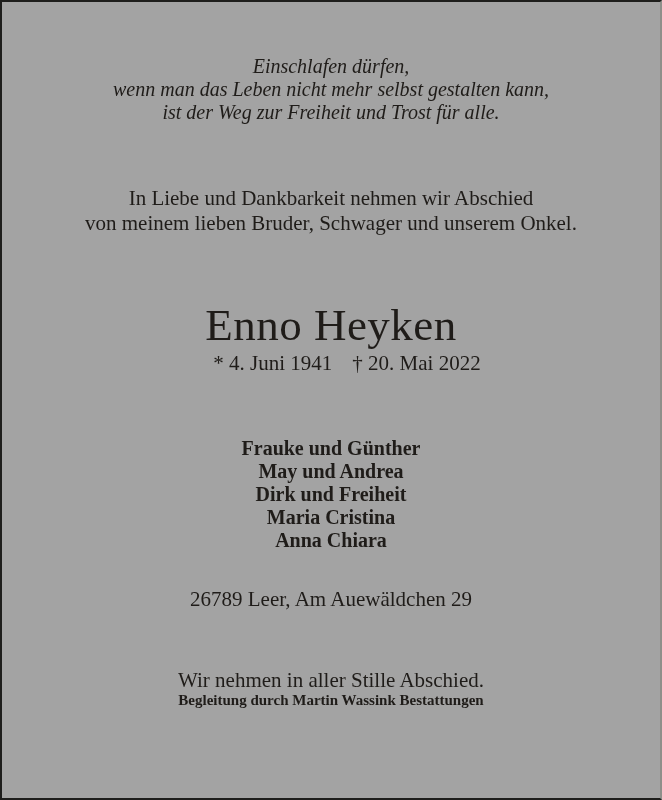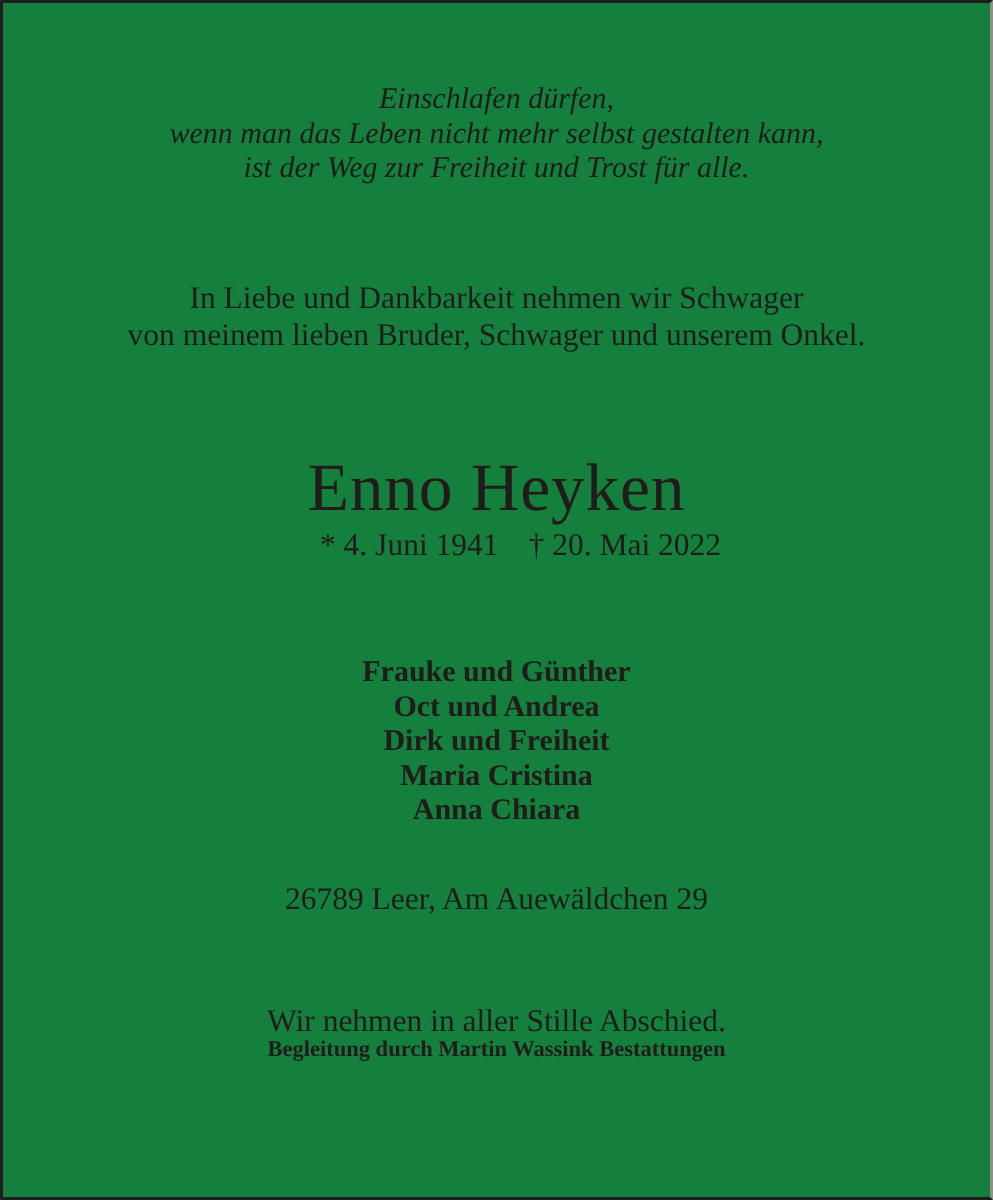--- a/index.html
+++ b/index.html
@@ -6,21 +6,21 @@
     margin: 0;
     padding: 0;
     background: #e9e9e6;
   }
   .page {
     position: relative;
     width: 662px;
     height: 800px;
     box-sizing: border-box;
     margin: 0;
-    background: #15803d;
+    background: #a3a3a3;
     border: 2px solid #1e1e1c;
     border-right-color: #8f8f8a;
     font-family: "Liberation Serif", "DejaVu Serif", serif;
     color: #1f1c19;
     text-align: center;
     overflow: hidden;
   }
   .epigraph {
     margin-top: 53px;
     font-style: italic;
@@ -74,33 +74,33 @@
 
 <div class="page">
 
   <div class="epigraph">
     <div>Einschlafen dürfen,</div>
     <div>wenn man das Leben nicht mehr selbst gestalten kann,</div>
     <div>ist der Weg zur Freiheit und Trost für alle.</div>
   </div>
 
   <div class="intro">
-    <div>In Liebe und Dankbarkeit nehmen wir Schwager</div>
+    <div>In Liebe und Dankbarkeit nehmen wir Abschied</div>
     <div>von meinem lieben Bruder, Schwager und unserem Onkel.</div>
   </div>
 
   <div class="name">Enno Heyken</div>
 
   <div class="dates">
     <span class="birth">* 4. Juni 1941</span><span class="death">† 20. Mai 2022</span>
   </div>
 
   <div class="mourners">
     <div>Frauke und Günther</div>
-    <div>Oct und Andrea</div>
+    <div>May und Andrea</div>
     <div>Dirk und Freiheit</div>
     <div>Maria Cristina</div>
     <div>Anna Chiara</div>
   </div>
 
   <div class="address">26789 Leer, Am Auewäldchen 29</div>
 
   <div class="closing">Wir nehmen in aller Stille Abschied.</div>
 
   <div class="funeral">Begleitung durch Martin Wassink Bestattungen</div>

